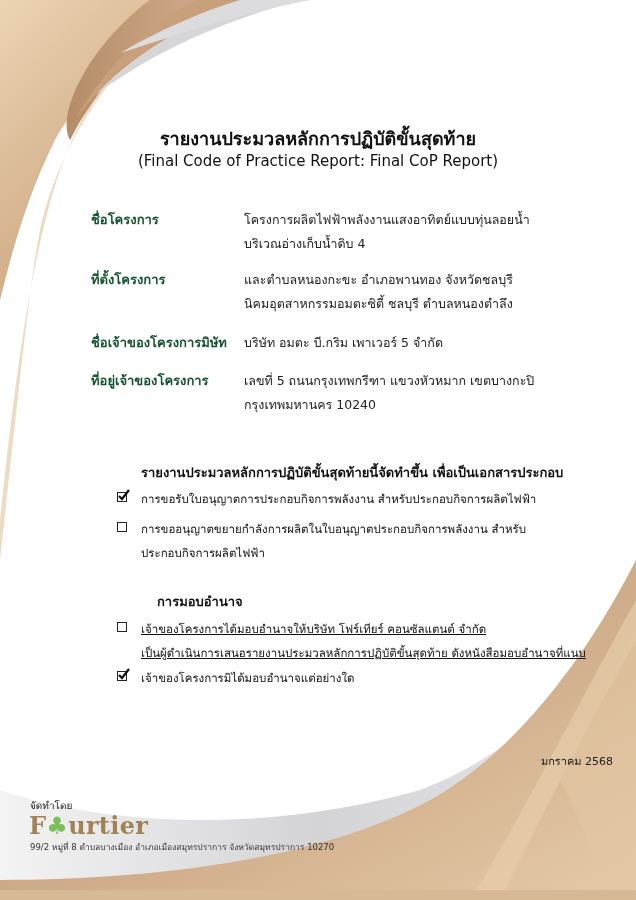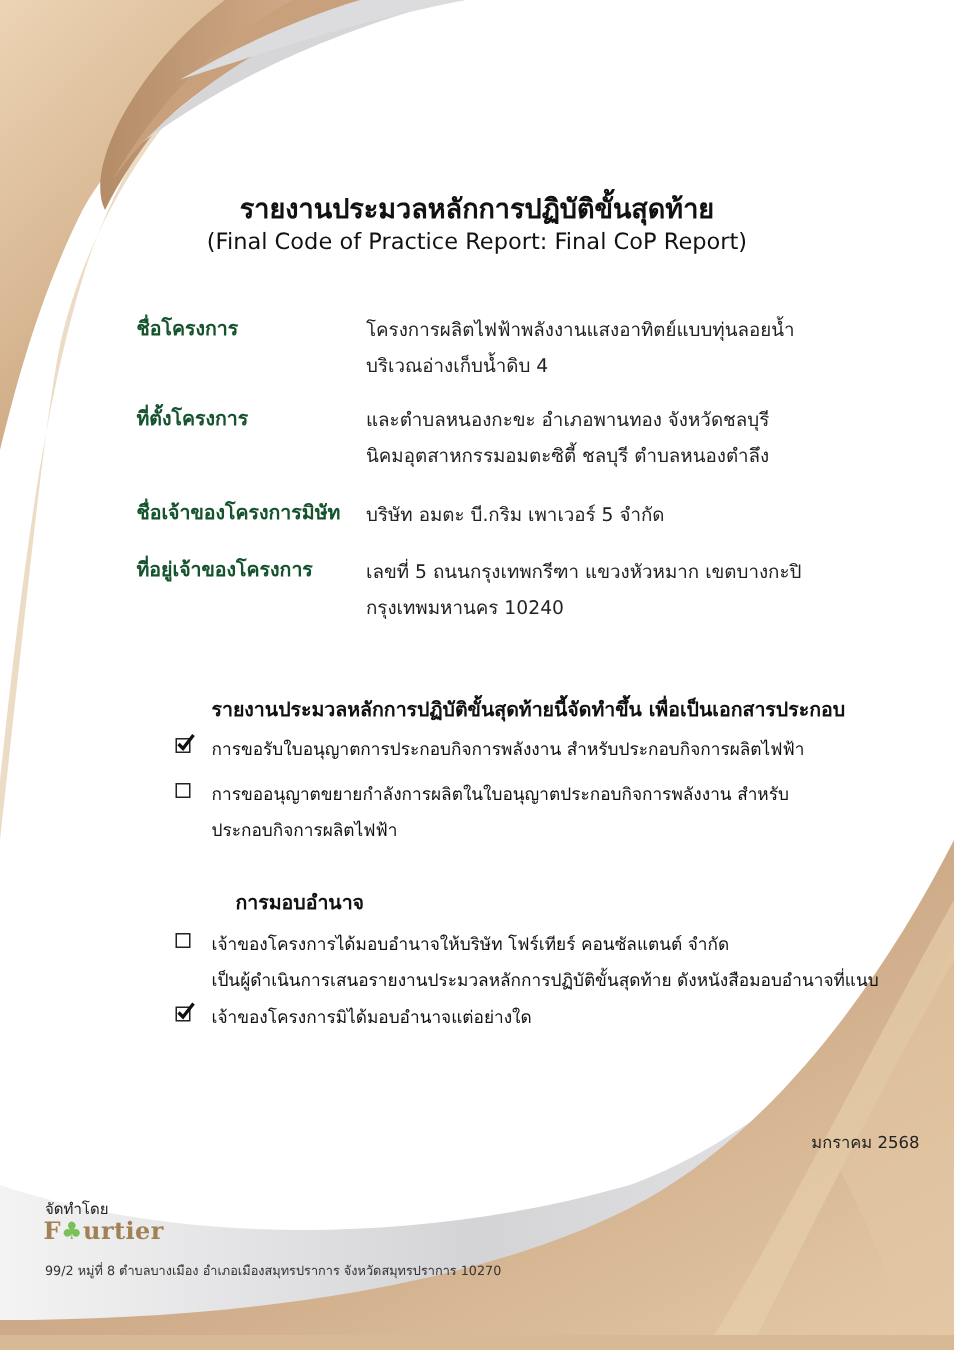--- a/index.html
+++ b/index.html
@@ -22,21 +22,21 @@
     .auth-heading { position: absolute; left: 141px; top: 591px; font-size: 13px; font-weight: bold; color: #111; margin-left: 16px; }
 
     .cb-item { position: absolute; left: 117px; width: 470px; }
     .cb-box { position: absolute; left: 0; top: 5px; width: 10px; height: 10px; border: 1.5px solid #222; box-sizing: border-box; }
     .cb-box svg { position: absolute; left: -1px; top: -4px; }
     .cb-text { position: absolute; left: 24px; top: 0; font-size: 11.5px; line-height: 24px; color: #111; width: 450px; }
 
     .date { position: absolute; left: 520px; top: 752px; width: 93px; text-align: right; font-size: 11px; color: #222; }
 
     .prepared-by { position: absolute; left: 30px; top: 798px; font-size: 10px; color: #222; }
-    .logo { position: absolute; left: 29px; top: 811px; font-size: 16px; font-weight: bold; color: #a08255; letter-spacing: 0.3px;
+    .logo { position: absolute; left: 29px; top: 811px; font-size: 24px; font-weight: bold; color: #a08255; letter-spacing: 0.3px;
       font-family: "DejaVu Serif", "Liberation Serif", serif; }
     .logo .clover { color: #7bbf5a; }
     .company { position: absolute; left: 118px; top: 819px; font-size: 11px; color: #222; }
     .addr { position: absolute; left: 30px; top: 840px; font-size: 8.5px; color: #333; }
     .phone { position: absolute; left: 30px; top: 856px; font-size: 8.5px; color: #333; }
   </style>
 </head>
 <body>
 
 <svg class="bg" viewBox="0 0 636 900" xmlns="http://www.w3.org/2000/svg">
@@ -129,21 +129,21 @@
     <div class="cb-text">
       <div>การขออนุญาตขยายกำลังการผลิตในใบอนุญาตประกอบกิจการพลังงาน สำหรับ</div>
       <div>ประกอบกิจการผลิตไฟฟ้า</div>
     </div>
   </div>
 
   <div class="auth-heading">การมอบอำนาจ</div>
 
   <div class="cb-item" style="top:617px;">
     <span class="cb-box"></span>
-    <div class="cb-text" style="width:460px;">
+    <div class="cb-text" style="width:460px;text-decoration:underline;">
       <div>เจ้าของโครงการได้มอบอำนาจให้บริษัท โฟร์เทียร์ คอนซัลแตนต์ จำกัด</div>
       <div style="white-space:nowrap;">เป็นผู้ดำเนินการเสนอรายงานประมวลหลักการปฏิบัติขั้นสุดท้าย ดังหนังสือมอบอำนาจที่แนบ</div>
     </div>
   </div>
 
   <div class="cb-item" style="top:666px;">
     <span class="cb-box">
       <svg width="14" height="14" viewBox="0 0 14 14">
           <path d="M2,7 L5,10 L12,1" stroke="#111" stroke-width="2.2" fill="none"></path>
         </svg>

